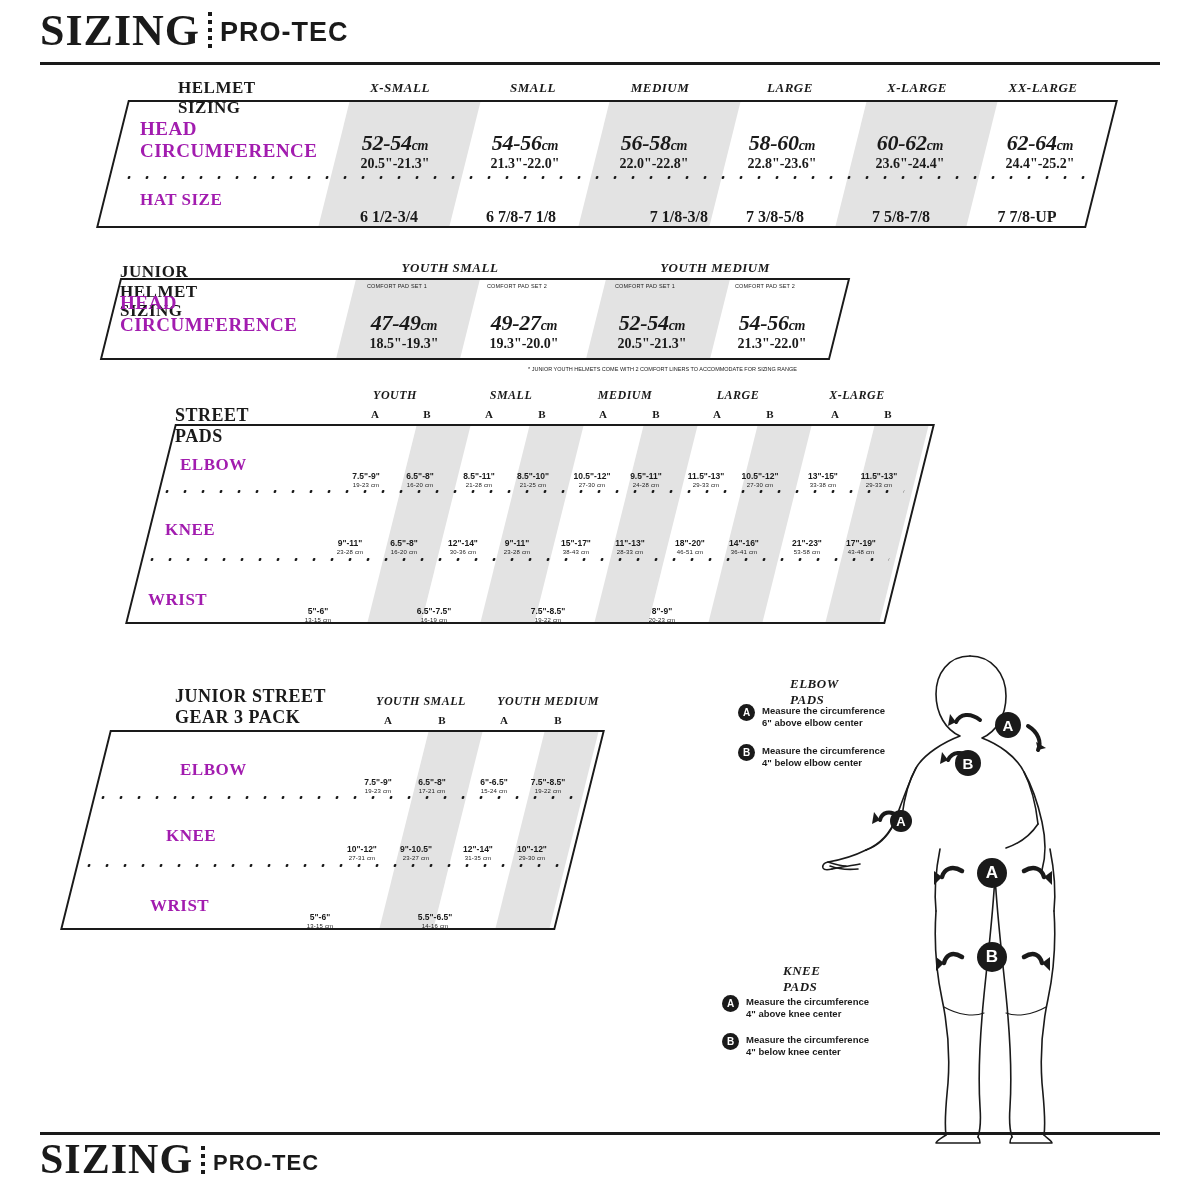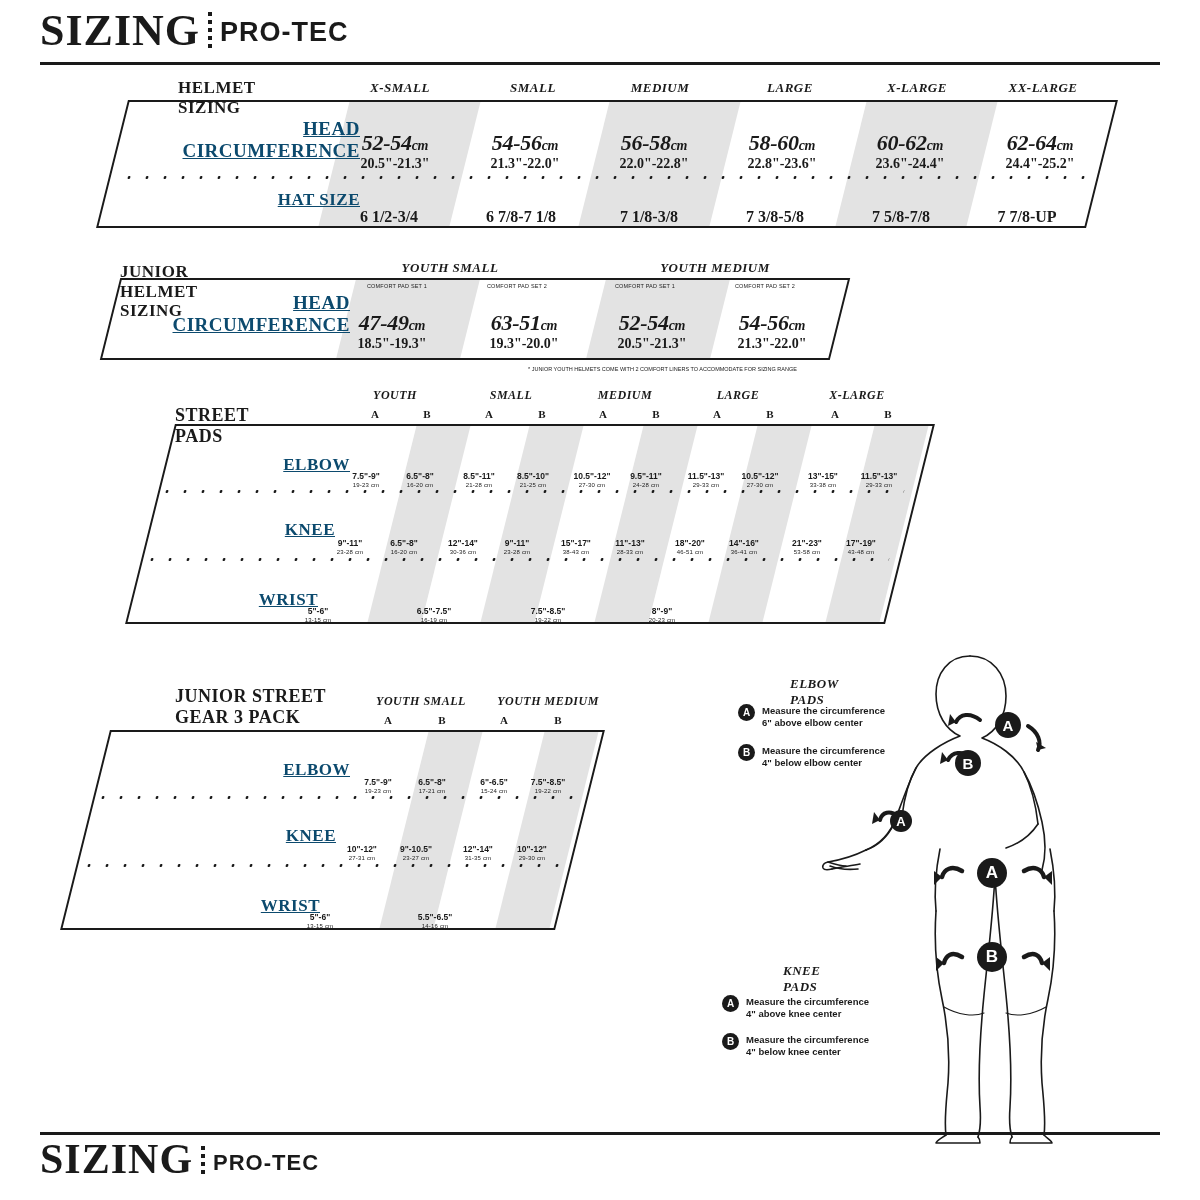--- a/index.html
+++ b/index.html
@@ -110,25 +110,24 @@
     background-size: 18px 3px;
     background-repeat: repeat-x;
     transform: skewX(-14deg);
   }
 
   .rowlabel {
     position: absolute;
     font-family: "Liberation Serif", serif;
     font-weight: bold;
     letter-spacing: 0.5px;
-    text-align: right;
-    color: #0c4a6e;
+    text-align: left;
+    color: #a21caf;
     white-space: pre-line;
     line-height: 1.15;
-    text-decoration: underline;
   }
 
   .cell {
     position: absolute;
     text-align: center;
     color: #1a1a1a;
     white-space: pre-line;
   }
 
   .cell .big {
@@ -278,21 +277,21 @@
       <span class="big"><span>62-64</span><span class="unit">cm</span></span>
       <span class="sm">24.4"-25.2"</span>
     </div>
 
     <div class="cell" style="left:330px; top:190px; width:118px;">
       <span class="hat">6 1/2-3/4</span>
     </div>
     <div class="cell" style="left:456px; top:190px; width:130px;">
       <span class="hat">6 7/8-7 1/8</span>
     </div>
-    <div class="cell" style="left:590px; top:190px; width:118px;">
+    <div class="cell" style="left:590px; top:190px; width:118px;text-align:right;">
       <span class="hat">7 1/8-3/8</span>
     </div>
     <div class="cell" style="left:716px; top:190px; width:118px;">
       <span class="hat">7 3/8-5/8</span>
     </div>
     <div class="cell" style="left:842px; top:190px; width:118px;">
       <span class="hat">7 5/8-7/8</span>
     </div>
     <div class="cell" style="left:968px; top:190px; width:118px;">
       <span class="hat">7 7/8-UP</span>
@@ -311,26 +310,26 @@
     <div class="skewbox" style="left:110px; top:278px; width:730px; height:82px;"></div>
 
     <div class="rowlabel" style="left:120px; top:292px; width:230px; font-size:19px;">HEAD
 CIRCUMFERENCE</div>
 
     <div class="microlabel" style="left:352px; top:283px; width:90px;">COMFORT PAD SET 1</div>
     <div class="microlabel" style="left:472px; top:283px; width:90px;">COMFORT PAD SET 2</div>
     <div class="microlabel" style="left:600px; top:283px; width:90px;">COMFORT PAD SET 1</div>
     <div class="microlabel" style="left:720px; top:283px; width:90px;">COMFORT PAD SET 2</div>
 
-    <div class="cell" style="left:336px; top:292px; width:112px;">
+    <div class="cell" style="left:348px; top:292px; width:112px;">
       <span class="big"><span>47-49</span><span class="unit">cm</span></span>
       <span class="sm">18.5"-19.3"</span>
     </div>
     <div class="cell" style="left:468px; top:292px; width:112px;">
-      <span class="big"><span>63-51</span><span class="unit">cm</span></span>
+      <span class="big"><span>49-27</span><span class="unit">cm</span></span>
       <span class="sm">19.3"-20.0"</span>
     </div>
     <div class="cell" style="left:596px; top:292px; width:112px;">
       <span class="big"><span>52-54</span><span class="unit">cm</span></span>
       <span class="sm">20.5"-21.3"</span>
     </div>
     <div class="cell" style="left:716px; top:292px; width:112px;">
       <span class="big"><span>54-56</span><span class="unit">cm</span></span>
       <span class="sm">21.3"-22.0"</span>
     </div>

